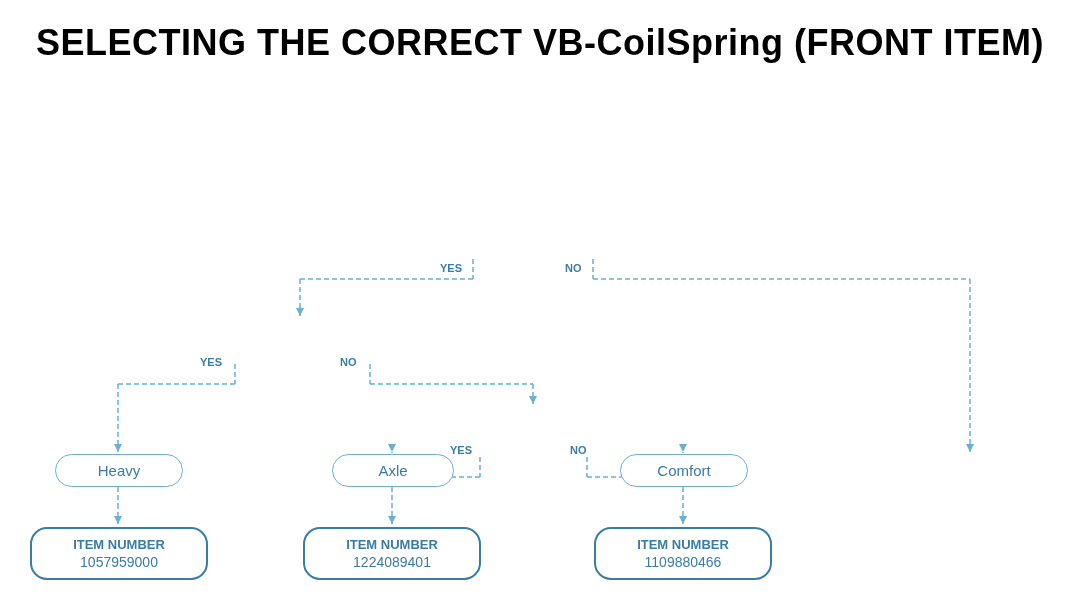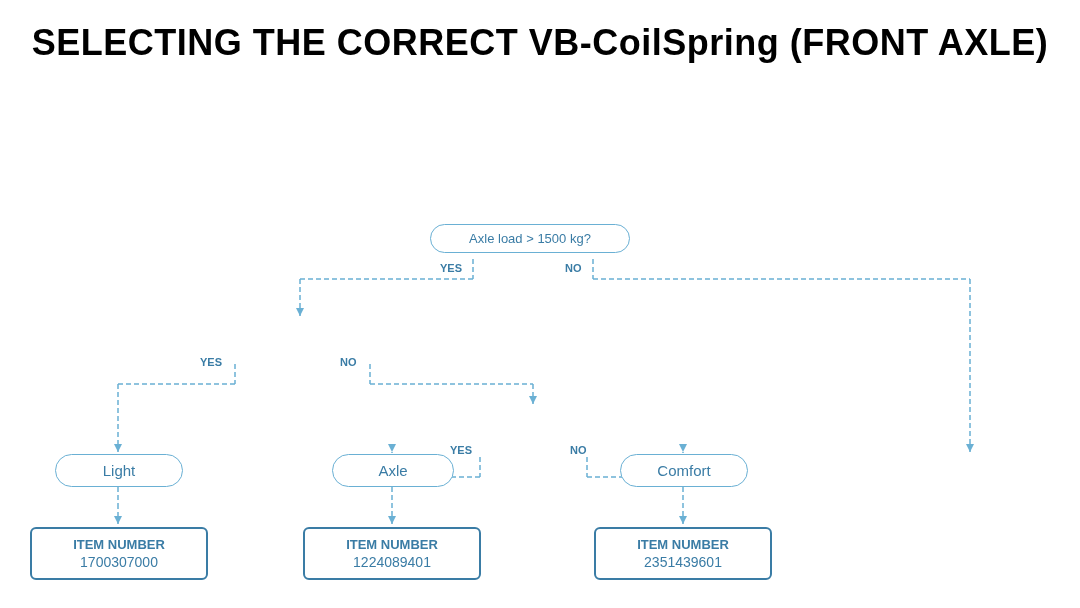--- a/index.html
+++ b/index.html
@@ -49,21 +49,21 @@
       text-align: center;
       color: #3a7ca5;
       font-size: 15px;
       padding: 7px 18px;
       white-space: nowrap;
     }
 
     .item-box {
       position: absolute;
       border: 2px solid #3a7ca5;
-      border-radius: 6px;
+      border-radius: 17px;
       background: #fff;
       text-align: center;
       color: #3a7ca5;
       padding: 8px 12px;
     }
     .item-box .item-label {
       font-size: 13px;
       font-weight: 900;
       display: block;
     }
@@ -86,21 +86,21 @@
       position: absolute;
       top: 0; left: 0;
       width: 1080px;
       height: 500px;
       pointer-events: none;
     }
   </style>
 </head>
 <body>
 
-<h1 class="page-title">SELECTING THE CORRECT VB-CoilSpring (FRONT AXLE)</h1>
+<h1 class="page-title">SELECTING THE CORRECT VB-CoilSpring (FRONT ITEM)</h1>
 
 <div class="diagram-area">
 
   <svg class="connector-svg">
 
     <line x1="473" y1="175" x2="473" y2="195" stroke="#6ab0d4" stroke-width="1.5" stroke-dasharray="5,3"></line>
 
     <line x1="473" y1="195" x2="300" y2="195" stroke="#6ab0d4" stroke-width="1.5" stroke-dasharray="5,3"></line>
 
     <line x1="300" y1="195" x2="300" y2="232" stroke="#6ab0d4" stroke-width="1.5" stroke-dasharray="5,3"></line>
@@ -136,56 +136,53 @@
     <line x1="118" y1="420" x2="118" y2="440" stroke="#6ab0d4" stroke-width="1.5" stroke-dasharray="5,3"></line>
     <polygon points="118,440 114,432 122,432" fill="#6ab0d4"></polygon>
 
     <line x1="392" y1="403" x2="392" y2="440" stroke="#6ab0d4" stroke-width="1.5" stroke-dasharray="5,3"></line>
     <polygon points="392,440 388,432 396,432" fill="#6ab0d4"></polygon>
 
     <line x1="683" y1="403" x2="683" y2="440" stroke="#6ab0d4" stroke-width="1.5" stroke-dasharray="5,3"></line>
     <polygon points="683,440 679,432 687,432" fill="#6ab0d4"></polygon>
   </svg>
 
-  <div class="decision-box" style="left: 430px; top: 140px; width: 200px;">
-    <span>Axle load &gt; 1500 kg?</span>
-  </div>
 
   <div class="yes-no-label" style="left: 440px; top: 178px;">YES</div>
   <div class="yes-no-label" style="left: 565px; top: 178px;">NO</div>
 
 
   <div class="yes-no-label" style="left: 200px; top: 272px;">YES</div>
   <div class="yes-no-label" style="left: 340px; top: 272px;">NO</div>
 
 
   <div class="yes-no-label" style="left: 450px; top: 360px;">YES</div>
   <div class="yes-no-label" style="left: 570px; top: 360px;">NO</div>
 
   <div class="result-box" style="left: 55px; top: 370px; width: 128px;">
-    <span>Light</span>
+    <span>Heavy</span>
   </div>
 
   <div class="result-box" style="left: 332px; top: 370px; width: 122px;">
     <span>Axle</span>
   </div>
 
   <div class="result-box" style="left: 620px; top: 370px; width: 128px;">
     <span>Comfort</span>
   </div>
 
 
   <div class="item-box" style="left: 30px; top: 443px; width: 178px;">
     <span class="item-label">ITEM NUMBER</span>
-    <span class="item-number">1700307000</span>
+    <span class="item-number">1057959000</span>
   </div>
 
   <div class="item-box" style="left: 303px; top: 443px; width: 178px;">
     <span class="item-label">ITEM NUMBER</span>
     <span class="item-number">1224089401</span>
   </div>
 
   <div class="item-box" style="left: 594px; top: 443px; width: 178px;">
     <span class="item-label">ITEM NUMBER</span>
-    <span class="item-number">2351439601</span>
+    <span class="item-number">1109880466</span>
   </div>
 
 </div>
 
 </body></html>

